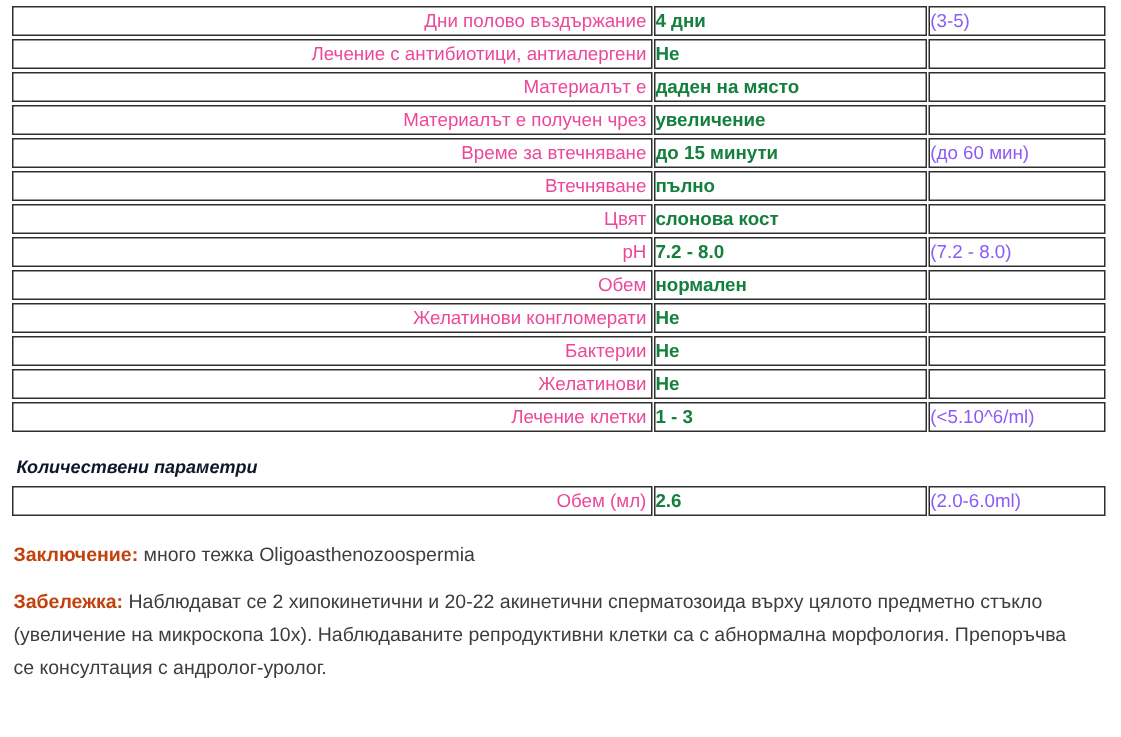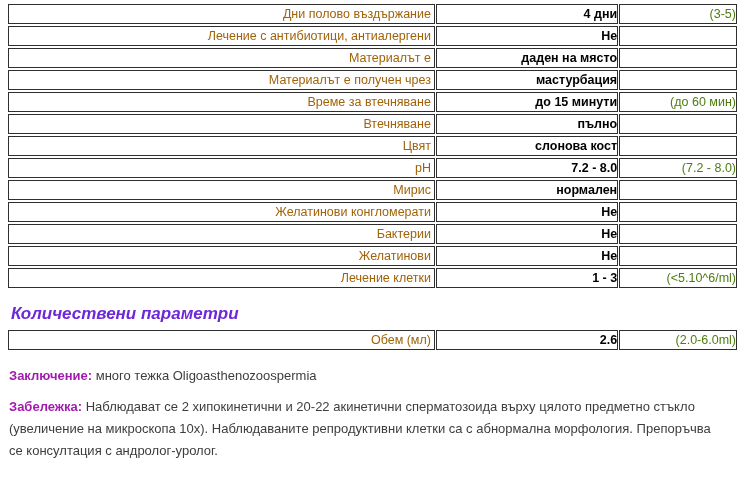--- a/index.html
+++ b/index.html
@@ -28,40 +28,40 @@
     height: 20px;
     font-size: 12.5px;
     background: #ffffff;
     vertical-align: middle;
     white-space: nowrap;
     overflow: hidden;
   }
   .col-label { width: 424px; }
   .col-value { width: 181px; }
   .col-range { width: 117px; }
-  td.cell-label { text-align: right; padding-right: 3px; color: #a16207; }
-  td.cell-value { text-align: right; font-weight: bold; color: #000000; }
-  td.cell-range { text-align: right; color: #4d7c0f; }
+  td.cell-label { text-align: right; padding-right: 3px; color: #ec4899; }
+  td.cell-value { text-align: left; font-weight: bold; color: #15803d; }
+  td.cell-range { text-align: left; color: #8b5cf6; }
   .section-title {
     margin: 14px 0 4px 11px;
-    font-size: 17px;
+    font-size: 12px;
     font-weight: bold;
     font-style: italic;
-    color: #6d28d9;
+    color: #0f172a;
   }
   .text-block {
     margin-left: 9px;
     margin-right: 30px;
     font-size: 13px;
     line-height: 22px;
     color: #3d3d3d;
   }
   .text-block.conclusion { margin-top: 13px; }
   .text-block.note { margin-top: 9px; }
-  .text-block b { color: #a21caf; }
+  .text-block b { color: #c2410c; }
 </style>
 </head>
 <body>
 
 <div class="page">
 
   <table class="report-table main">
     <colgroup>
       <col class="col-label">
       <col class="col-value">
@@ -83,21 +83,21 @@
         </tr>
 
         <tr>
           <td class="cell-label">Материалът е</td>
           <td class="cell-value">даден на място</td>
           <td class="cell-range"></td>
         </tr>
 
         <tr>
           <td class="cell-label">Материалът е получен чрез</td>
-          <td class="cell-value">мастурбация</td>
+          <td class="cell-value">увеличение</td>
           <td class="cell-range"></td>
         </tr>
 
         <tr>
           <td class="cell-label">Време за втечняване</td>
           <td class="cell-value">до 15 минути</td>
           <td class="cell-range">(до 60 мин)</td>
         </tr>
 
         <tr>
@@ -112,21 +112,21 @@
           <td class="cell-range"></td>
         </tr>
 
         <tr>
           <td class="cell-label">pH</td>
           <td class="cell-value">7.2 - 8.0</td>
           <td class="cell-range">(7.2 - 8.0)</td>
         </tr>
 
         <tr>
-          <td class="cell-label">Мирис</td>
+          <td class="cell-label">Обем</td>
           <td class="cell-value">нормален</td>
           <td class="cell-range"></td>
         </tr>
 
 
         <tr>
           <td class="cell-label">Желатинови конгломерати</td>
           <td class="cell-value">Не</td>
           <td class="cell-range"></td>
         </tr>

